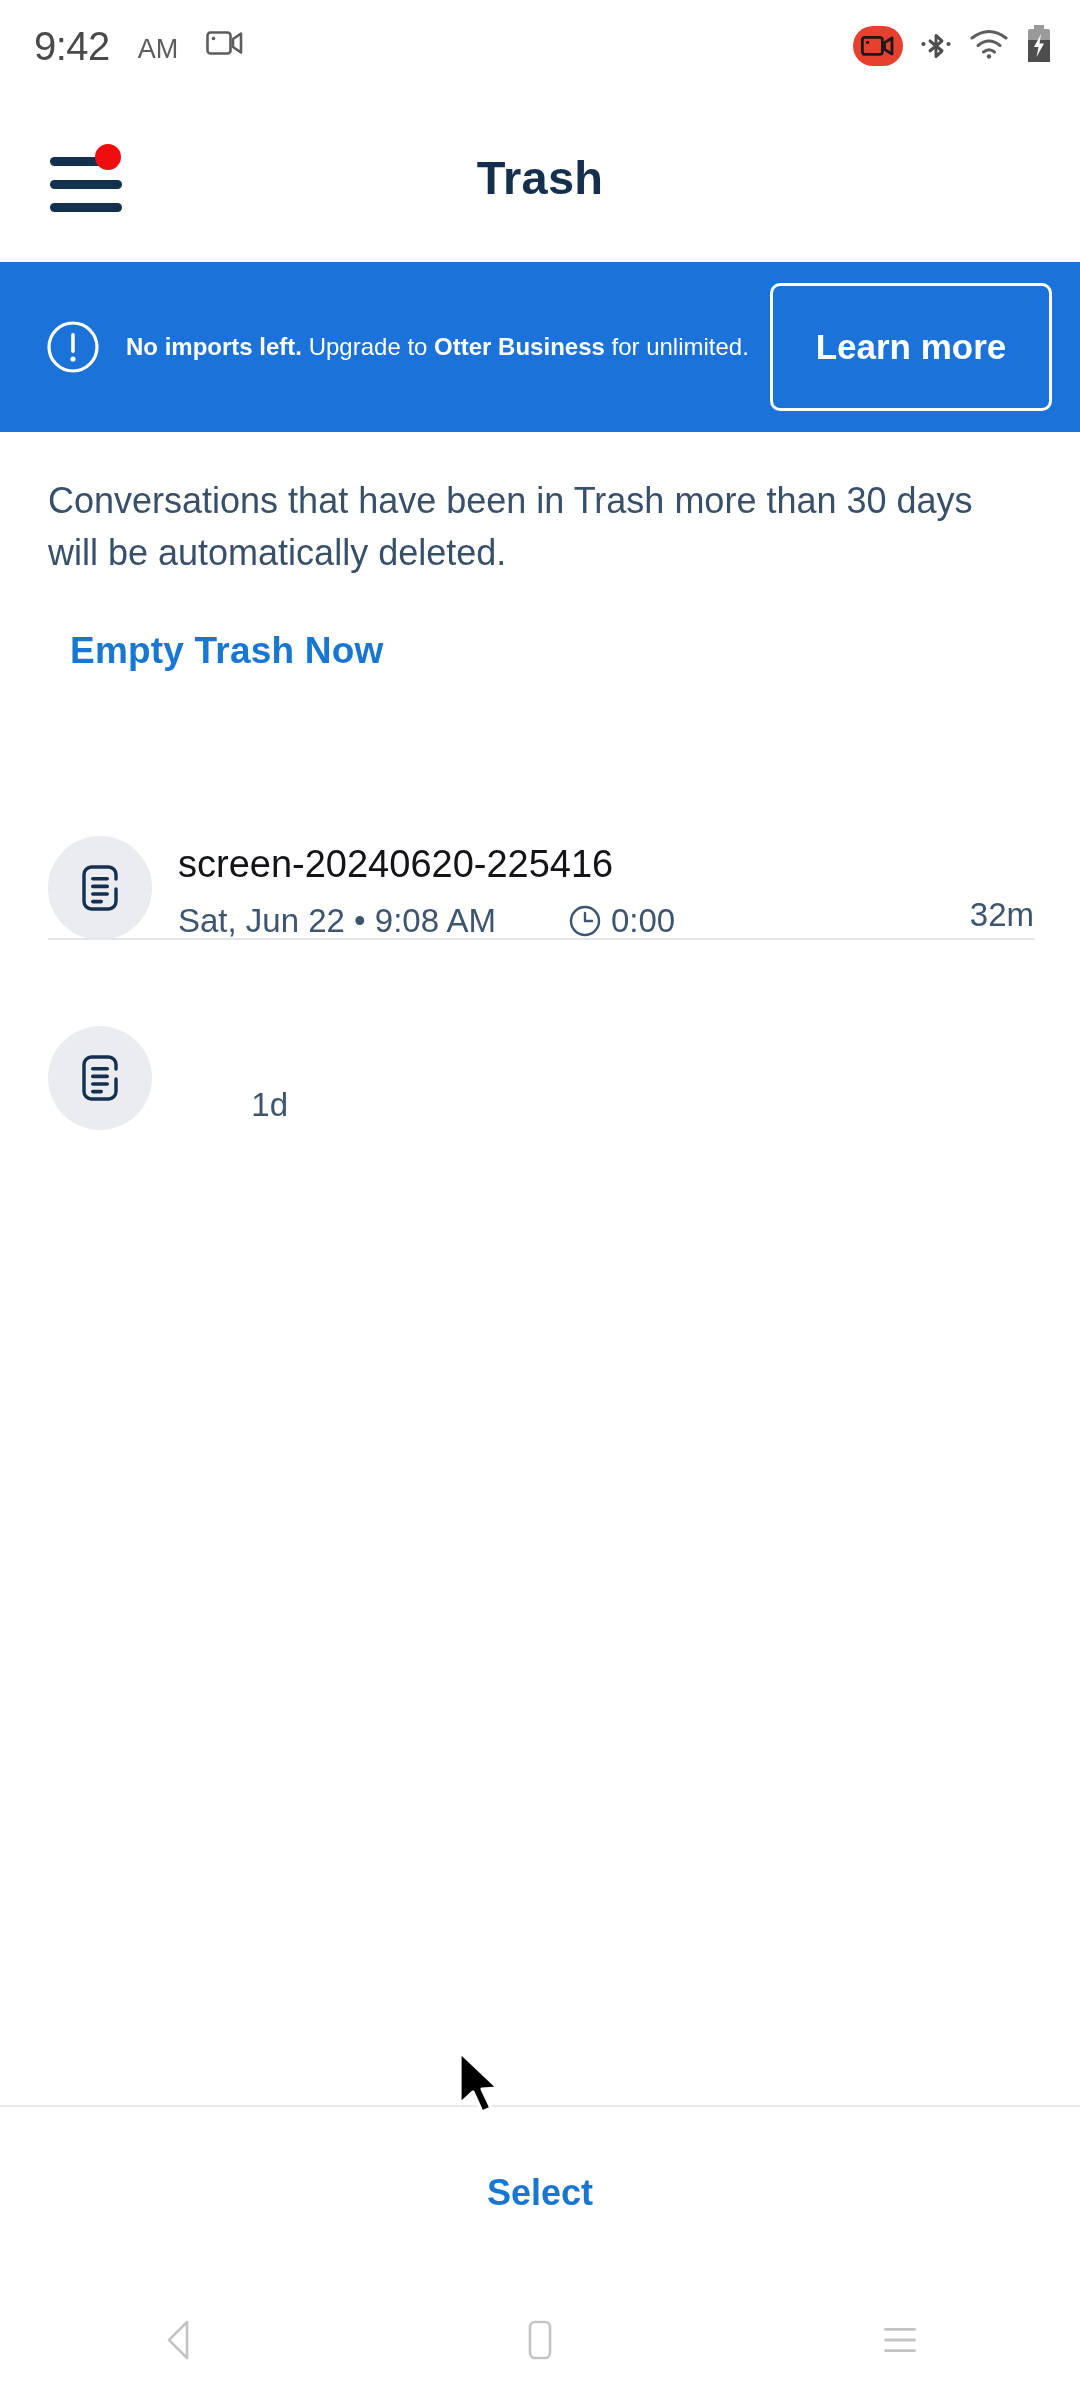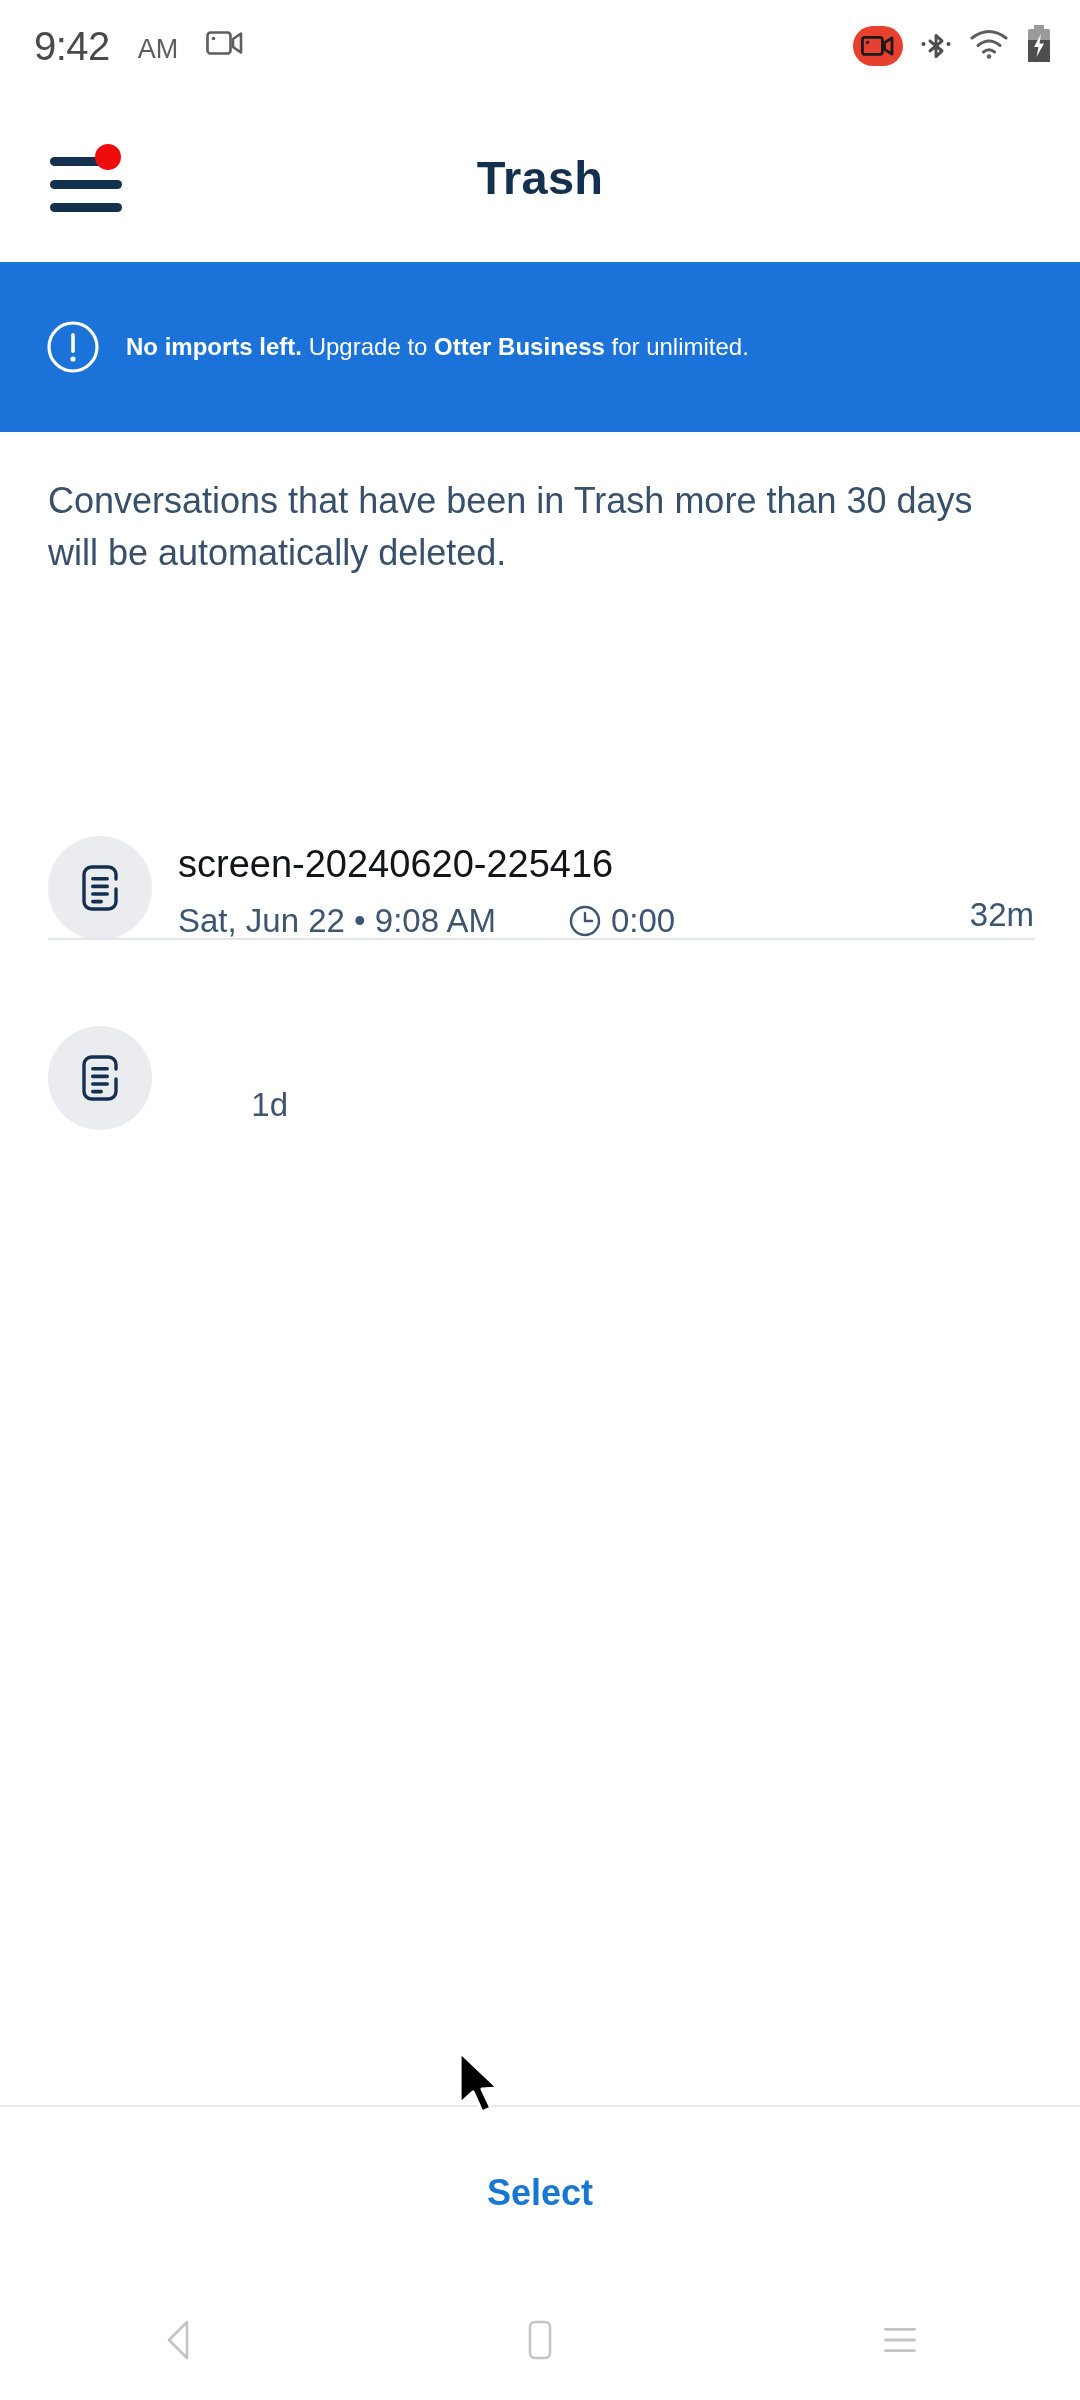--- a/index.html
+++ b/index.html
@@ -198,23 +198,25 @@
 
   <div class="banner">
     <span class="banner-icon">
       <svg width="58" height="58" viewBox="0 0 58 58">
         <circle cx="29" cy="29" r="24" fill="none" stroke="#ffffff" stroke-width="3.2"></circle>
         <rect x="27.2" y="15" width="3.6" height="20" rx="1.8" fill="#ffffff"></rect>
         <circle cx="29" cy="41" r="2.6" fill="#ffffff"></circle>
       </svg>
     </span>
     <div class="banner-text"><b>No imports left.</b><span> Upgrade to </span><b>Otter Business</b><span> for unlimited.</span></div>
+    <button class="learn-btn">Learn more</button>
   </div>
 
   <div class="desc">Conversations that have been in Trash more than 30 days will be automatically deleted.</div>
+  <div class="empty-link">Empty Trash Now</div>
 
   <div class="list">
 
     <div class="row">
       <span class="row-avatar">
         <svg width="60" height="60" viewBox="0 0 60 60">
           <path d="M46 21 V16.5 a7.5 7.5 0 0 0-7.5-7.5 h-17 A7.5 7.5 0 0 0 14 16.5 v27 A7.5 7.5 0 0 0 21.5 51 h17 A7.5 7.5 0 0 0 46 43.5 V31" fill="none" stroke="#14304e" stroke-width="3.4" stroke-linecap="round"></path>
           <rect x="21" y="19" width="18" height="3.6" rx="1.8" fill="#14304e"></rect>
           <rect x="21" y="26.6" width="18" height="3.6" rx="1.8" fill="#14304e"></rect>
           <rect x="21" y="34.2" width="18" height="3.6" rx="1.8" fill="#14304e"></rect>

